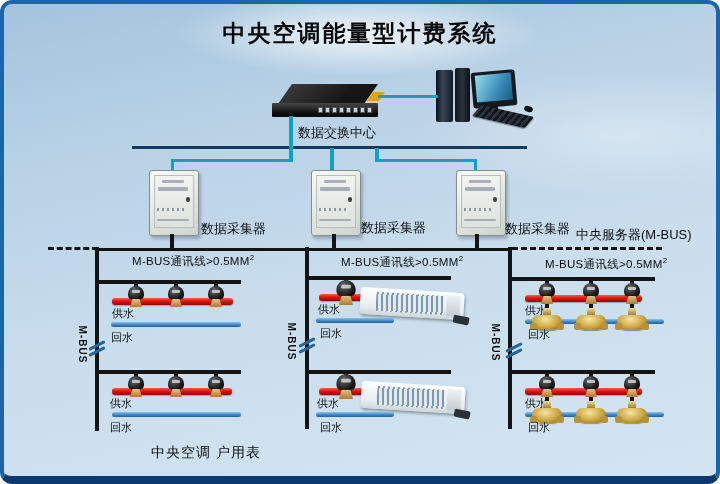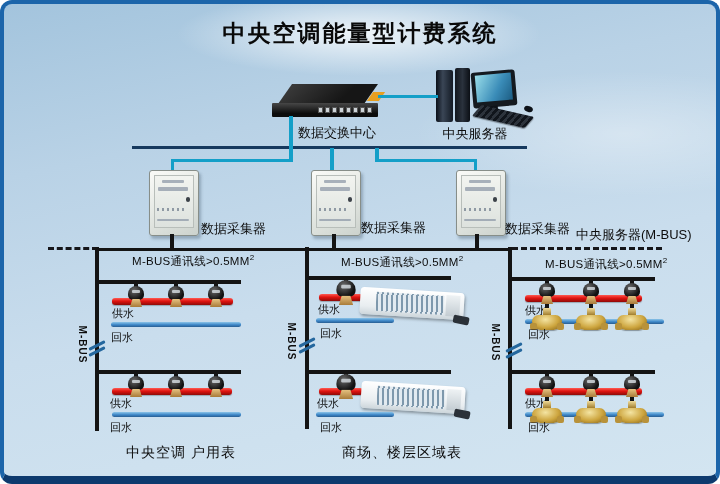--- a/index.html
+++ b/index.html
@@ -10,21 +10,21 @@
     background:
       radial-gradient(ellipse 260px 60px at 355px 30px, rgba(255,255,255,.8), rgba(255,255,255,0) 70%),
       radial-gradient(ellipse 300px 90px at 620px 130px, rgba(255,255,255,.35), rgba(255,255,255,0) 70%),
       linear-gradient(168deg,#a3c4dd 0%, #b9d2e6 28%, #c9dded 58%, #d3e5f1 100%);
   }
   .lbl { position:absolute; font-weight:normal; color:#0c0c0c; white-space:nowrap; }
   .lbl-13 { font-size:13px; }
   .lbl-11 { font-size:11px; }
   .buslbl { font-size:11.5px; letter-spacing:.3px; }
   .buslbl sup { font-size:8px; }
-  .cap { font-size:14px; letter-spacing:1px; text-align:center; width:160px; }
+  .cap { font-size:14px; letter-spacing:1px; text-align:right; width:160px; }
   .ctr { text-align:center; }
   .title {
     position:absolute; left:0; right:0; top:14px; text-align:center;
     font-size:23px; font-weight:bold; color:#090909; letter-spacing:2px;
   }
   .hl,.vl { position:absolute; background:#141414; }
   .teal { background:#149fc8; }
   .navy { background:#16395e; }
   .dash { position:absolute; height:0; border-top:3px dashed #16161a; }
   .red-pipe { position:absolute; height:7px; border-radius:3px;
@@ -134,21 +134,20 @@
   <div class="server">
     <div class="sv-tower1"></div>
     <div class="sv-tower2"></div>
     <div class="sv-monitor">
       <div class="sv-screen"></div>
     </div>
     <div class="sv-neck"></div>
     <div class="sv-kbd"></div>
     <div class="sv-mouse"></div>
   </div>
-  <div class="lbl lbl-13 ctr" style="left:401px; top:121px; width:140px;">中央服务器</div>
 
   <div class="hl teal" style="left:374px; top:91px; width:60px; height:3px;"></div>
   <div class="hl navy" style="left:128px; top:142px; width:395px; height:3px;"></div>
   <div class="vl teal" style="left:285px; top:112px; width:4px; height:46px;"></div>
   <div class="hl teal" style="left:167px; top:155px; width:122px; height:3px;"></div>
   <div class="vl teal" style="left:167px; top:155px; width:3px; height:13px;"></div>
   <div class="vl teal" style="left:326px; top:144px; width:4px; height:24px;"></div>
   <div class="vl teal" style="left:371px; top:144px; width:4px; height:14px;"></div>
   <div class="hl teal" style="left:371px; top:155px; width:102px; height:3px;"></div>
   <div class="vl teal" style="left:470px; top:155px; width:3px; height:13px;"></div>
@@ -272,21 +271,20 @@
     </div>
   <div class="fancoil" style="left:357px; top:380px;">
     <div class="fc-body"></div>
     <div class="fc-fins"></div>
     <div class="fc-end"></div>
     <div class="fc-foot"></div>
   </div>
   <div class="lbl lbl-11" style="left:313px; top:392px;">供水</div>
   <div class="blue-pipe" style="left:312px; top:408px; width:78px;"></div>
   <div class="lbl lbl-11" style="left:316px; top:416px;">回水</div>
-  <div class="lbl cap" style="left:318px; top:440px;">商场、楼层区域表</div>
 
   <div class="hl" style="left:506px; top:273px; width:145px; height:4px;"></div>
   <div class="vl" style="left:541px; top:275px; width:4px; height:31px;"></div>
   <div class="vl" style="left:585px; top:275px; width:4px; height:31px;"></div>
   <div class="vl" style="left:626px; top:275px; width:4px; height:31px;"></div>
   <div class="red-pipe" style="left:521px; top:291px; width:117px;"></div>
   <div class="meter" style="left:534px; top:279px;">
       <i class="m-body"></i>
       <i class="m-base"></i>
     </div>

